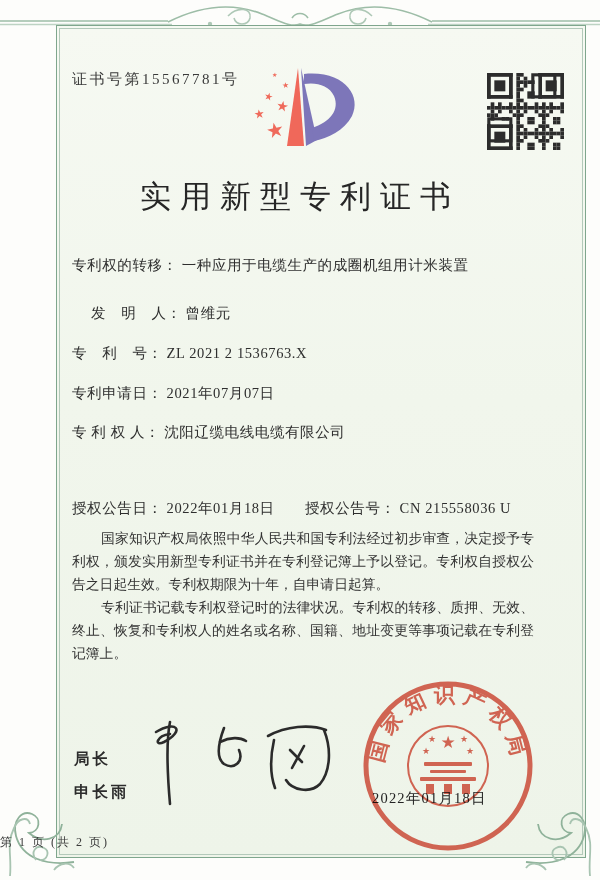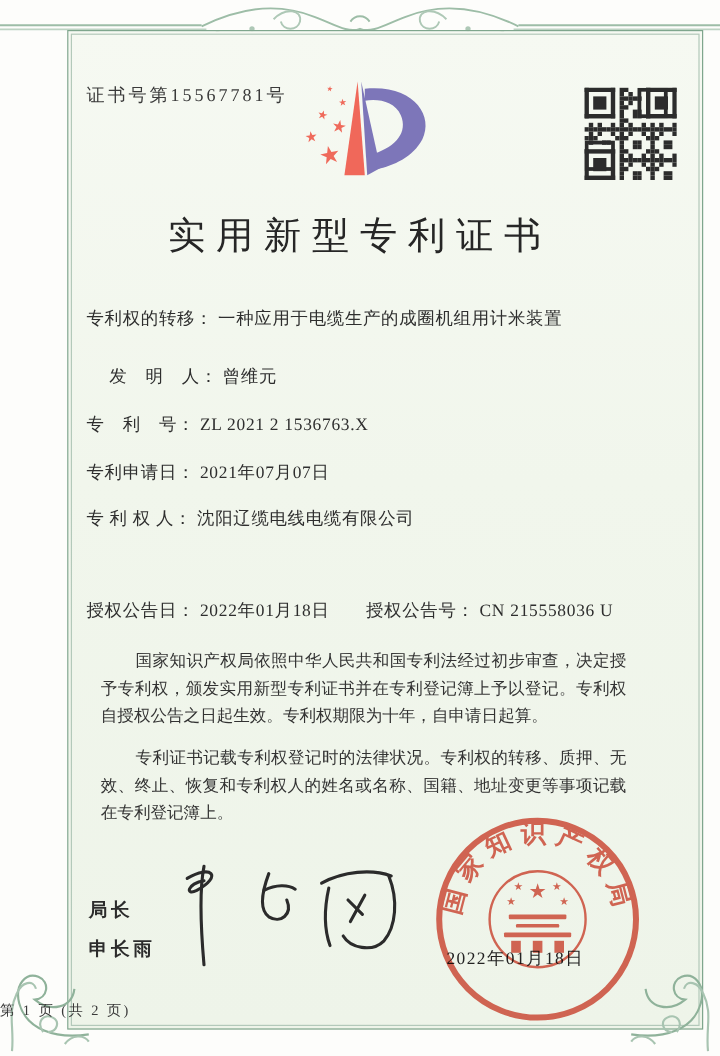--- a/index.html
+++ b/index.html
@@ -28,21 +28,21 @@
   .title{
     position:absolute;left:0;right:0;top:176px;text-align:center;
     font-size:31px;font-weight:400;color:#262626;letter-spacing:9px;
   }
   .row{position:absolute;left:72px;font-size:14.5px;color:#2e2e2e;white-space:nowrap;letter-spacing:0.6px;}
   .row .val{margin-left:4px;}
   .paras{
     position:absolute;left:72px;top:527px;width:462px;
     font-size:13.8px;line-height:23px;color:#333;text-align:justify;
   }
-  .paras p{margin:12px;text-indent:2.1em;}
+  .paras p{margin:0;text-indent:2.1em;}
   .signer{
     position:absolute;left:74px;top:742px;
     font-family:"Liberation Sans","DejaVu Sans",sans-serif;
     font-size:15.5px;font-weight:600;color:#2c2c2c;letter-spacing:3px;line-height:33px;
   }
   .footer{
     position:absolute;left:0;right:0;top:834px;text-align:left;
     font-size:12px;color:#3a3a3a;letter-spacing:2px;
   }
   .seal-date{

